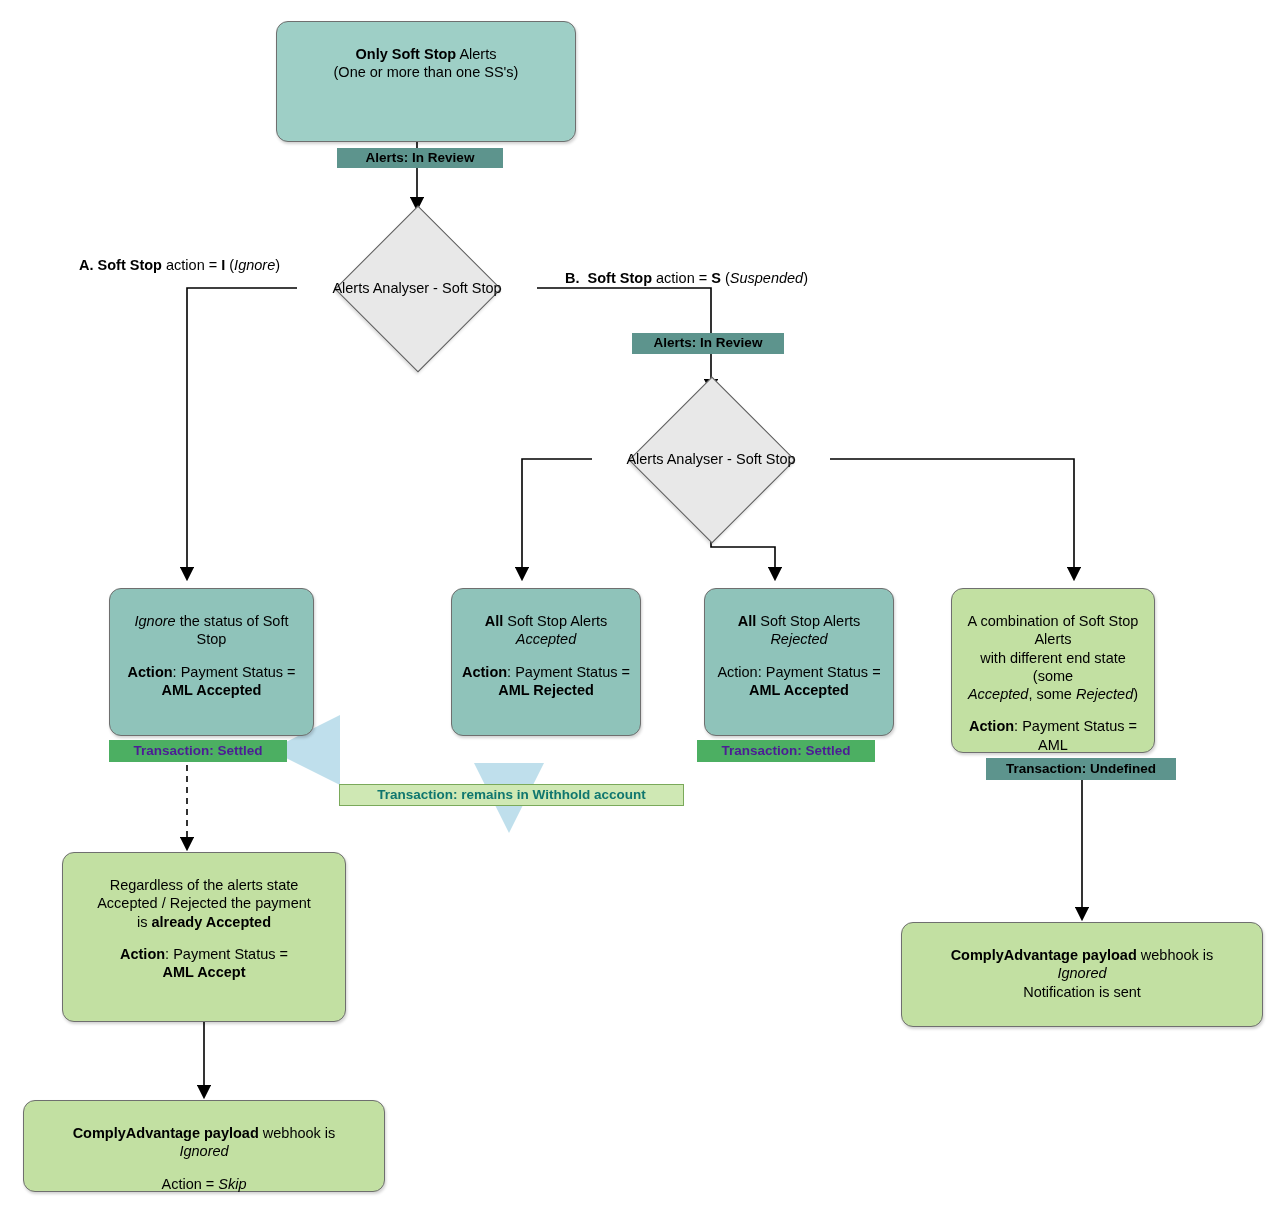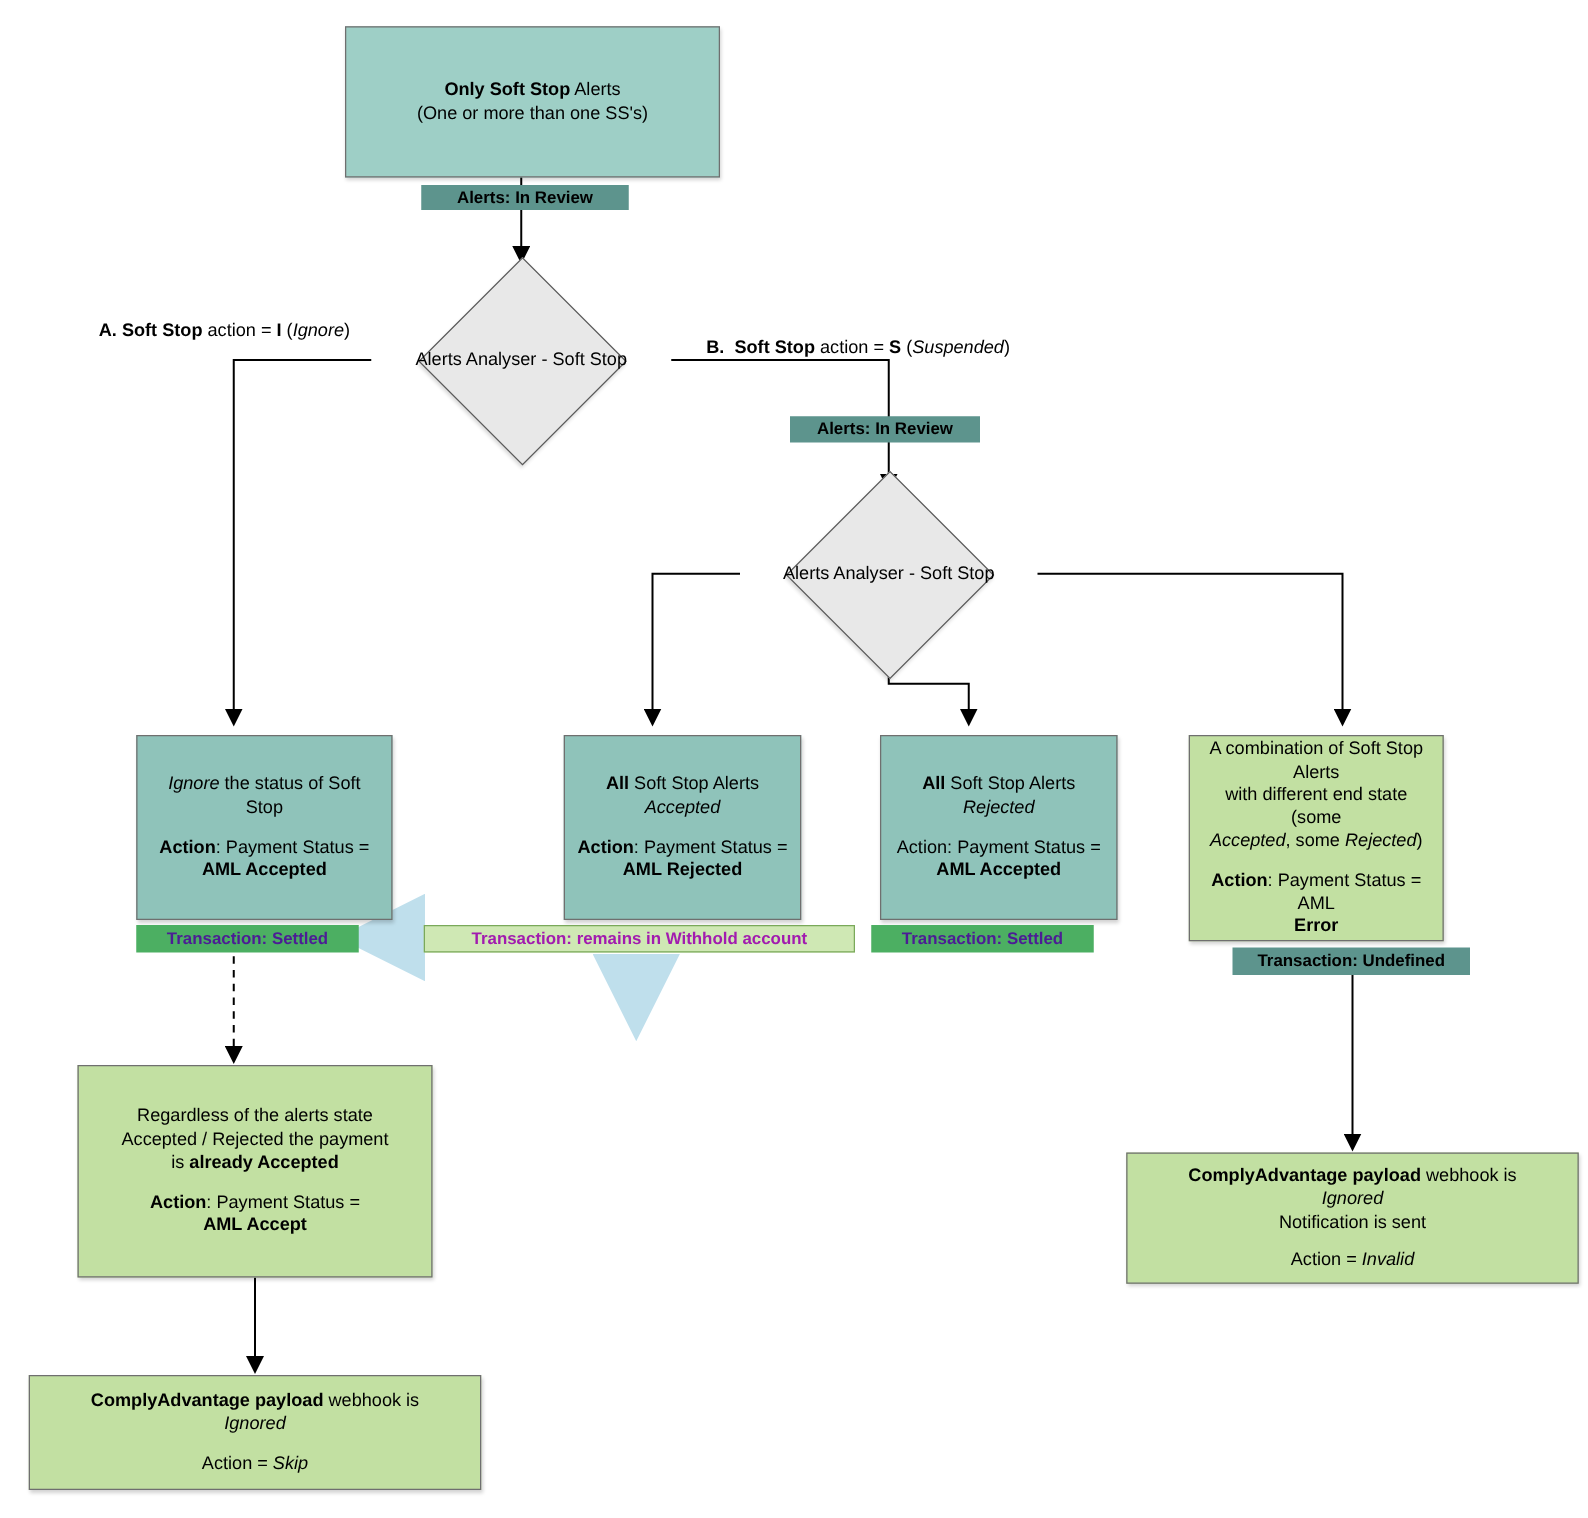--- a/index.html
+++ b/index.html
@@ -22,27 +22,26 @@
     position: absolute;
     left: 0;
     top: 0;
     width: 1270px;
     height: 1214px;
     pointer-events: none;
   }
   .node {
     position: absolute;
     box-sizing: border-box;
-    border-radius: 0;
+    border-radius: 12px;
     border: 1px solid #6f6f6f;
     display: flex;
-    align-items: center;
     justify-content: center;
     text-align: center;
-    padding: 5px 8px;
+    padding: 23px 8px;
     line-height: 1.26;
     font-size: 14.5px;
     box-shadow: 1px 2px 3px rgba(0,0,0,0.18);
   }
   .teal {
     background: #9ecfc6;
   }
   .teal-d {
     background: #8fc3ba;
     margin-left: 24px;
@@ -92,22 +91,23 @@
     background: #5d948d;
     color: #000;
   }
   .tag-green {
     background: #4caf62;
     color: #4c1d95;
     text-align: center;
   }
   .tag-lgreen {
     background: #cfe8b4;
-    color: #a21caf;
+    color: #0f766e;
     border: 1px solid #7aa95a;
+    margin-top: 44px;
   }
   .edge-label {
     position: absolute;
     font-size: 14.5px;
     white-space: nowrap;
   }
   b { font-weight: bold; }
   i { font-style: italic; }
 </style>
 </head>
@@ -248,17 +248,16 @@
       <div><span>Action = </span><i>Skip</i></div>
     </div>
   </div>
 
   <div class="node green" style="left:901px; top:922px; width:362px; height:105px;">
     <div class="inner">
       <div><b>ComplyAdvantage payload</b><span> webhook is</span></div>
       <div><i>Ignored</i></div>
       <div>Notification is sent</div>
       <div style="height:12px"></div>
-      <div><span>Action = </span><i>Invalid</i></div>
     </div>
   </div>
 
 </div>
 
 </body></html>

